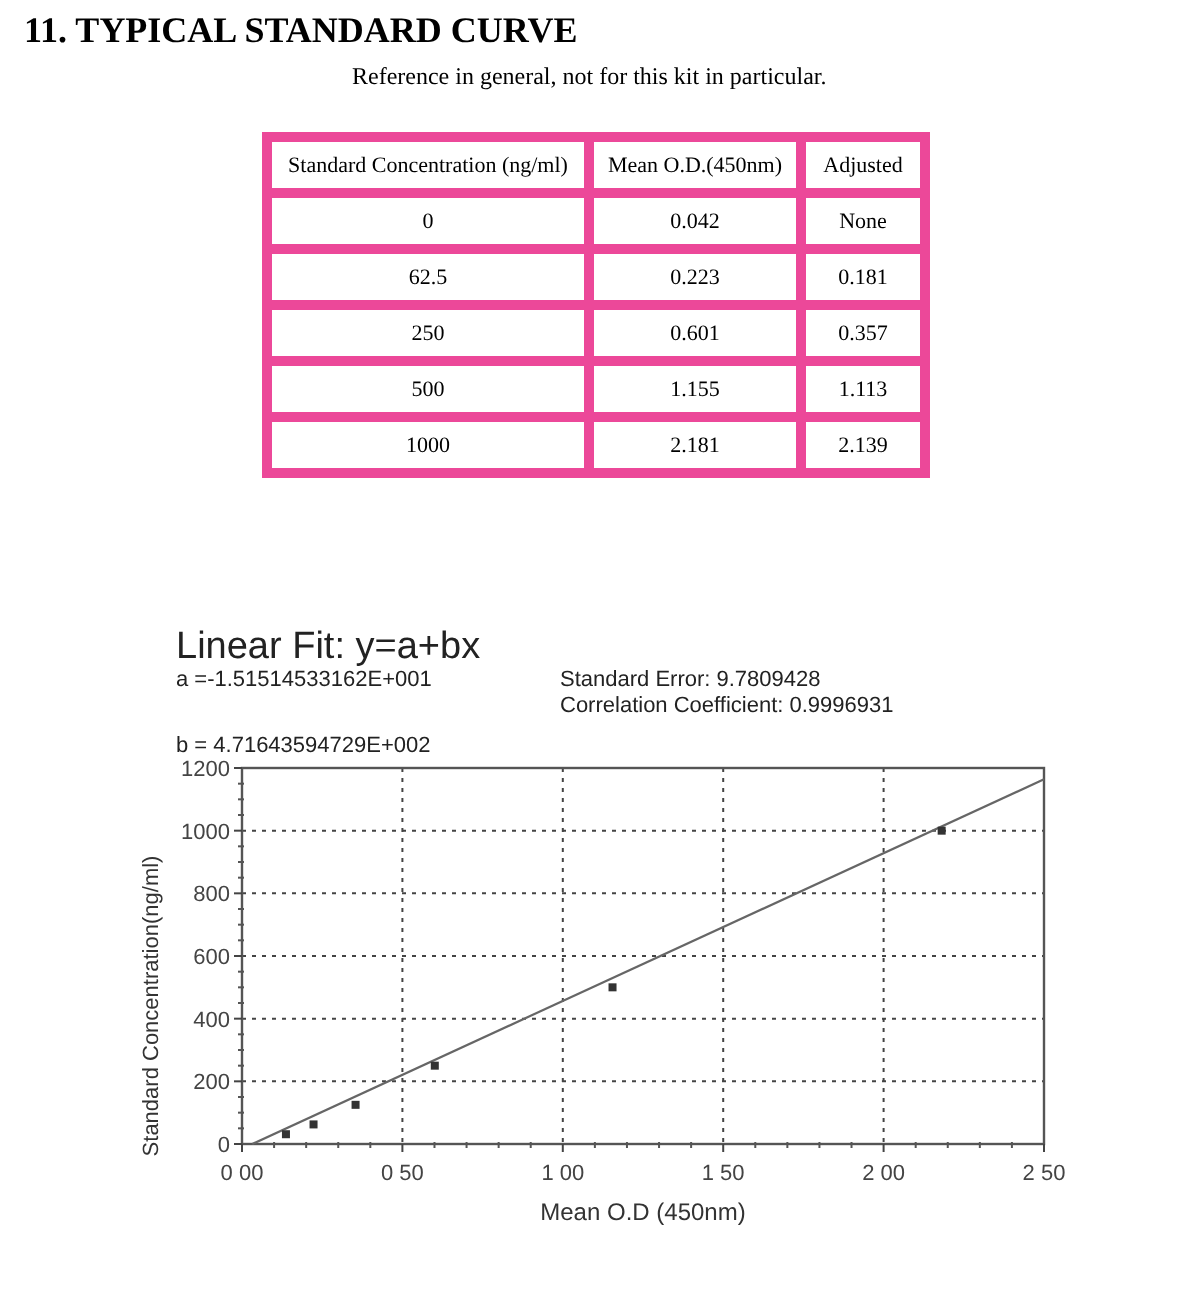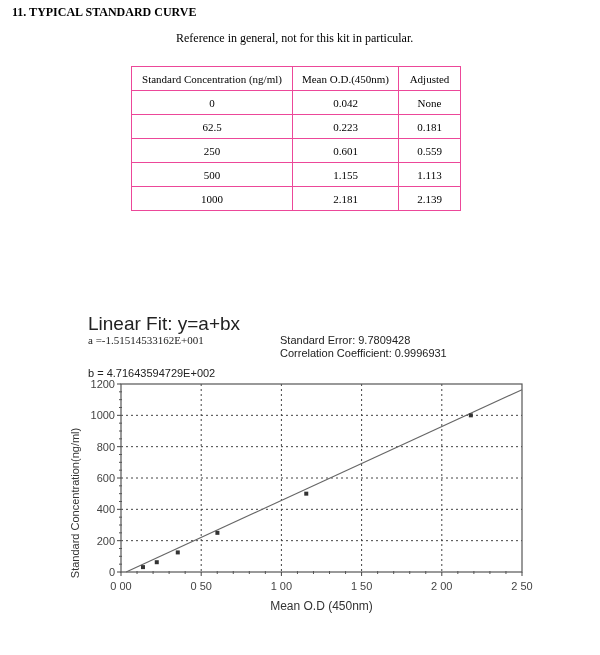--- a/index.html
+++ b/index.html
@@ -1,22 +1,22 @@
 <!DOCTYPE html>
 <html><head>
 <meta charset="utf-8">
 <style>
   html, body { margin:0; padding:0; background:#ffffff; }
   body { width:600px; height:655px; position:relative; overflow:hidden; color:#000; }
   .serif { font-family: "Liberation Serif", "DejaVu Serif", serif; }
   .sans { font-family: "Liberation Sans", "DejaVu Sans", sans-serif; }
-  #section-title { position:absolute; left:12px; top:5px; font-size:12px; font-weight:bold; }
+  #section-title { position:absolute; left:12px; top:5px; font-size:18px; font-weight:bold; }
   #subtitle { position:absolute; left:176px; top:31px; font-size:12px; font-weight:normal; }
   #std-table { position:absolute; left:131px; top:66px; border-collapse:collapse; font-size:11px; }
-  #std-table th, #std-table td { border:1px solid #ec4899; text-align:center; height:23px; padding:0; font-weight:normal; }
+  #std-table th, #std-table td { border:5px solid #ec4899; text-align:center; height:23px; padding:0; font-weight:normal; }
   #std-table col.c1 { width:161px; }
   #std-table col.c2 { width:106px; }
   #std-table col.c3 { width:62px; }
   #fit-block { position:absolute; left:88px; top:313px; }
   #fit-title { font-size:19px; color:#222; }
   .fit-line { position:absolute; font-size:11px; color:#222; white-space:nowrap; }
   #chart-svg { position:absolute; left:0; top:370px; }
 </style>
 </head>
 <body>
@@ -44,39 +44,39 @@
         <td>None</td>
       </tr>
     <tr>
         <td>62.5</td>
         <td>0.223</td>
         <td>0.181</td>
       </tr>
     <tr>
         <td>250</td>
         <td>0.601</td>
-        <td>0.559</td>
+        <td>0.357</td>
       </tr>
     <tr>
         <td>500</td>
         <td>1.155</td>
         <td>1.113</td>
       </tr>
     <tr>
         <td>1000</td>
         <td>2.181</td>
         <td>2.139</td>
       </tr>
   </tbody>
 </table>
 
 <div id="fit-block" class="sans">
   <div id="fit-title">Linear Fit: y=a+bx</div>
 </div>
-<div class="fit-line sans" style="left:88px; top:334px;font-family:Liberation Serif, serif;">a =-1.51514533162E+001</div>
+<div class="fit-line sans" style="left:88px; top:334px;">a =-1.51514533162E+001</div>
 <div class="fit-line sans" style="left:88px; top:347px;margin-top:20px;">b = 4.71643594729E+002</div>
 <div class="fit-line sans" style="left:280px; top:334px;">Standard Error: 9.7809428</div>
 <div class="fit-line sans" style="left:280px; top:347px;">Correlation Coefficient: 0.9996931</div>
 
 <svg id="chart-svg" width="600" height="285" xmlns="http://www.w3.org/2000/svg">
   <g id="grid">
       <line x1="121" x2="522" y1="170.66666666666666" y2="170.66666666666666" stroke="#444" stroke-width="1" stroke-dasharray="2,3"></line>
       <line x1="121" x2="522" y1="139.33333333333334" y2="139.33333333333334" stroke="#444" stroke-width="1" stroke-dasharray="2,3"></line>
       <line x1="121" x2="522" y1="108" y2="108" stroke="#444" stroke-width="1" stroke-dasharray="2,3"></line>
       <line x1="121" x2="522" y1="76.66666666666667" y2="76.66666666666667" stroke="#444" stroke-width="1" stroke-dasharray="2,3"></line>

